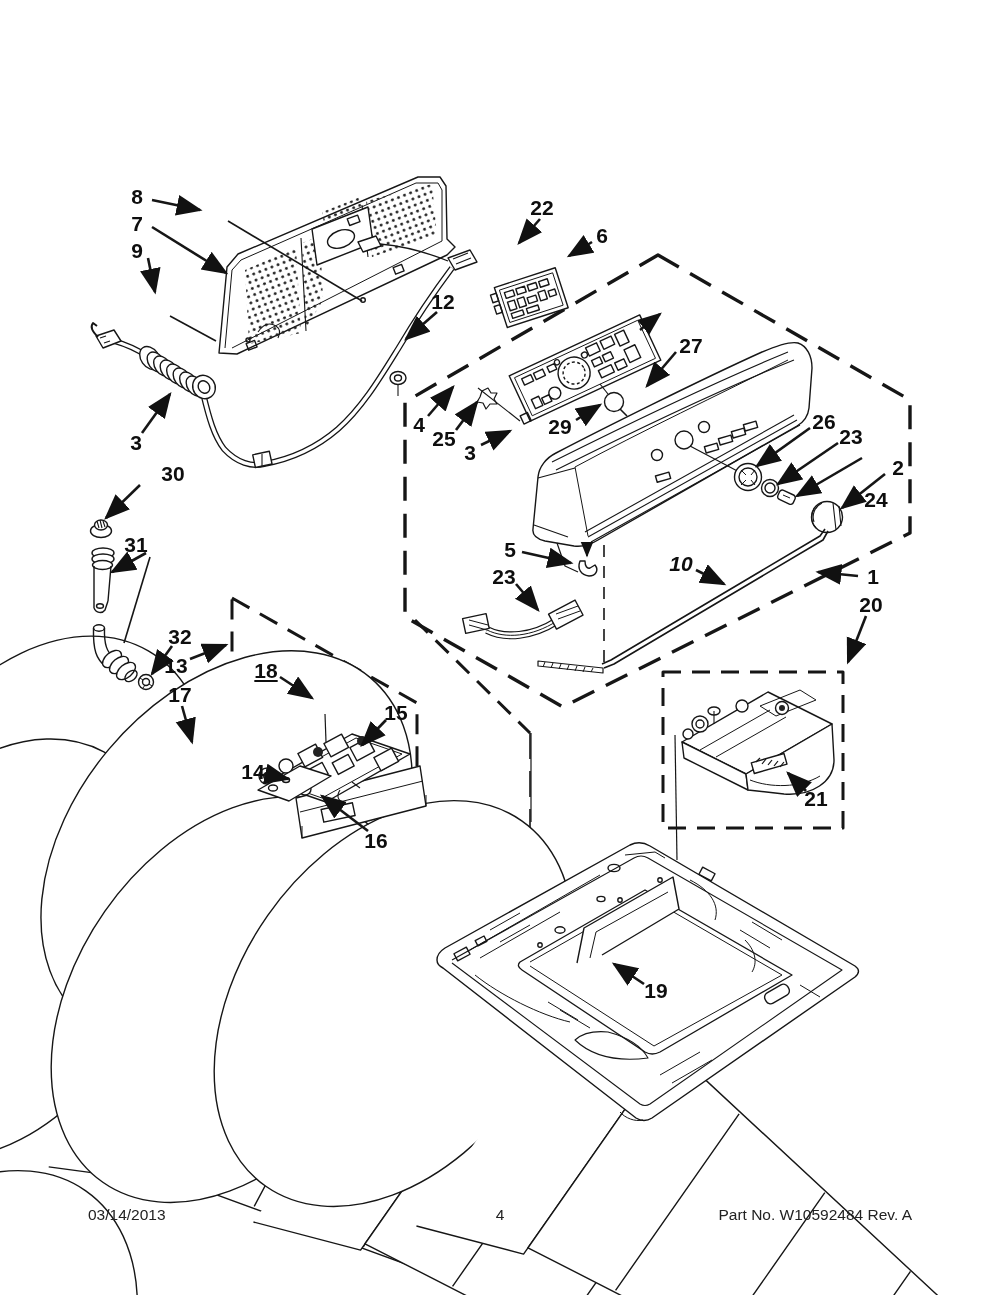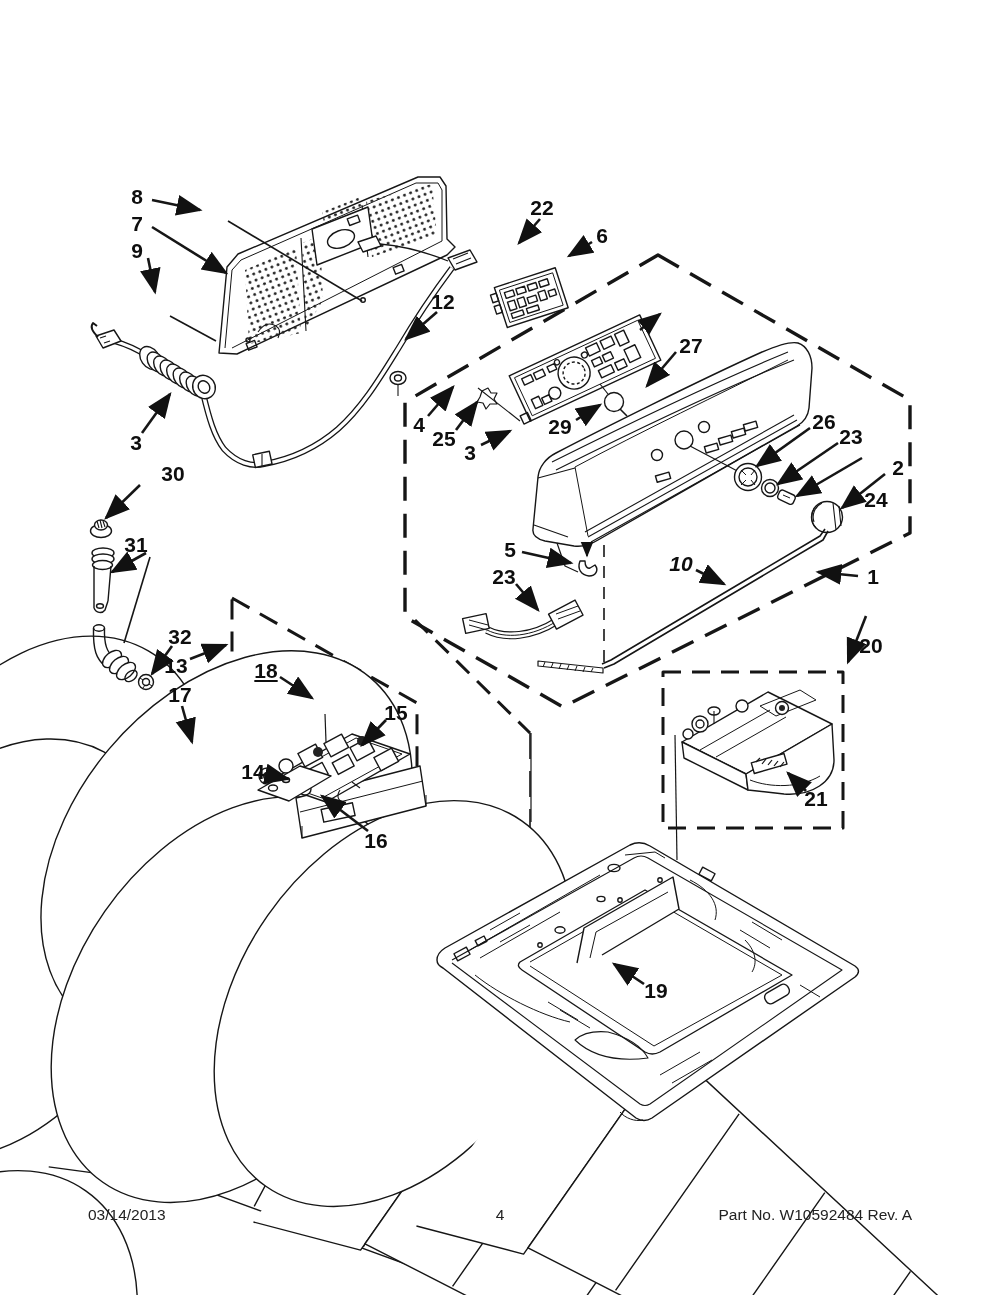--- a/index.html
+++ b/index.html
@@ -376,21 +376,21 @@
       <span class="callout" style="left: 560px; top: 427px;">29</span>
       <span class="callout" style="left: 691px; top: 346px;">27</span>
       <span class="callout" style="left: 824px; top: 422px;">26</span>
       <span class="callout" style="left: 851px; top: 437px;">23</span>
       <span class="callout" style="left: 876px; top: 452px; margin-top: 48px;">24</span>
       <span class="callout" style="left: 898px; top: 468px;">2</span>
       <span class="callout" style="left: 510px; top: 550px;">5</span>
       <span class="callout" style="left: 504px; top: 577px;">23</span>
       <span class="callout" style="left: 681px; top: 564px; font-style: italic;">10</span>
       <span class="callout" style="left: 873px; top: 577px;">1</span>
-      <span class="callout" style="left: 871px; top: 605px; margin-top: 41px;">20</span>
+      <span class="callout" style="left: 871px; top: 605px;">20</span>
       <span class="callout" style="left: 136px; top: 443px;">3</span>
       <span class="callout" style="left: 136px; top: 474px; margin-left: 37px;">30</span>
       <span class="callout" style="left: 136px; top: 545px;">31</span>
       <span class="callout" style="left: 180px; top: 637px;">32</span>
       <span class="callout" style="left: 176px; top: 666px;">13</span>
       <span class="callout" style="left: 180px; top: 695px;">17</span>
       <span class="callout" style="left: 266px; top: 671px; text-decoration: underline;">18</span>
       <span class="callout" style="left: 396px; top: 713px;">15</span>
       <span class="callout" style="left: 253px; top: 772px;">14</span>
       <span class="callout" style="left: 376px; top: 841px;">16</span>

